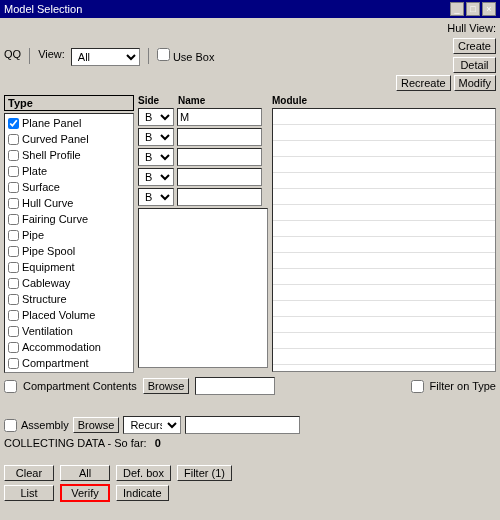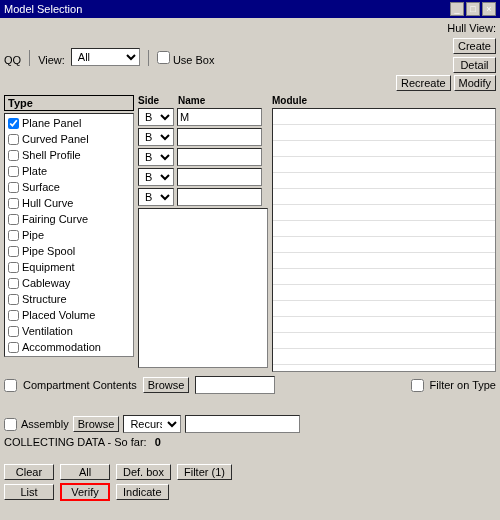--- a/index.html
+++ b/index.html
@@ -183,21 +183,21 @@
     }
     .top-toolbar {
       display: flex;
       align-items: center;
       justify-content: space-between;
       margin-bottom: 4px;
       font-size: 11px;
     }
     .toolbar-left {
       display: flex;
-      align-items: flex-end;
+      align-items: flex-start;
       gap: 6px;
     }
     .toolbar-right {
       display: flex;
       flex-direction: column;
       gap: 2px;
       align-items: flex-end;
     }
   </style>
 </head>
@@ -301,20 +301,24 @@
             <span>Placed Volume</span>
           </div>
           <div class="type-item">
             <input type="checkbox" style="">
             <span>Ventilation</span>
           </div>
           <div class="type-item">
             <input type="checkbox" style="">
             <span>Accommodation</span>
           </div>
+          <div class="type-item">
+            <input type="checkbox" style="">
+            <span>Compartment</span>
+          </div>
         </div>
     </div>
 
     <div class="middle-column">
       <div class="side-name-area">
         <div class="side-col">
           <div class="col-header">Side</div>
         </div>
         <div class="name-col">
           <div class="col-header">Name</div>

